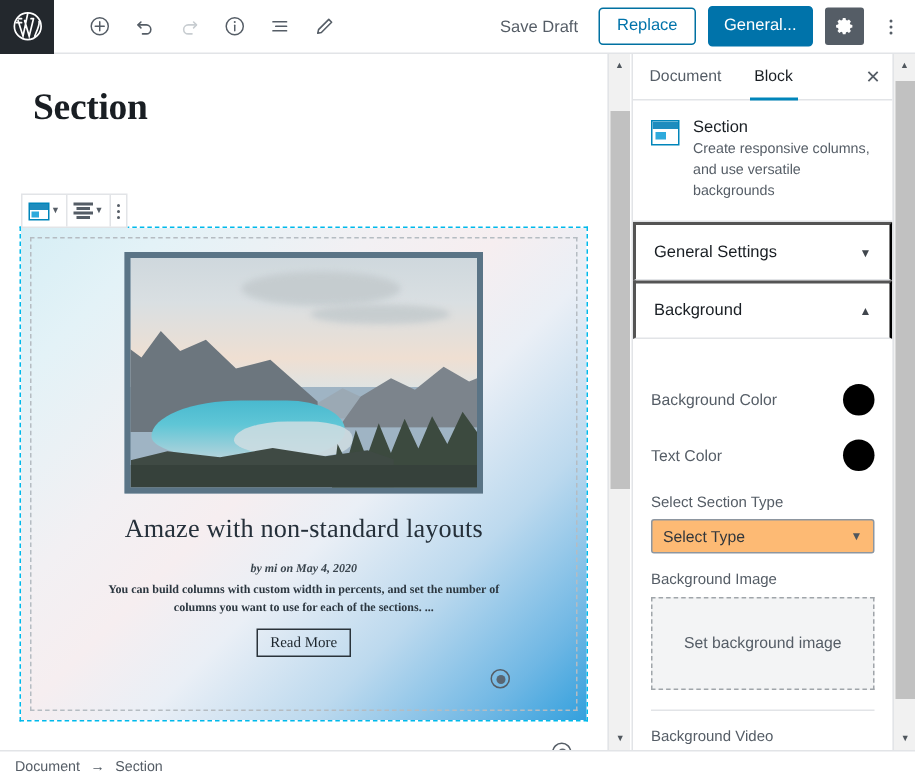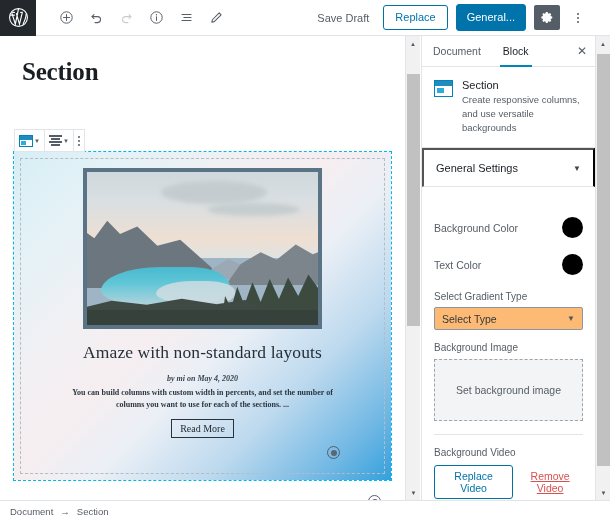--- a/index.html
+++ b/index.html
@@ -23,21 +23,21 @@
   }
   .tb-icons { display: flex; align-items: center; gap: 2px; margin-left: 16px; }
   .tb-btn {
     width: 28px; height: 28px; display: flex; align-items: center;
     justify-content: center; color: #555d66; background: none; border: none;
     cursor: pointer; border-radius: 2px;
   }
   .tb-btn.disabled { color: #c8cdd1; }
   .tb-right {
     margin-left: auto; display: flex; align-items: center; gap: 8px;
-    padding-right: 22px;
+    padding-right: 6px;
   }
   .save-draft {
     font-size: 11px; color: #555d66; background: none; border: none;
     cursor: pointer; padding: 4px 6px; text-decoration: none;
   }
   .preview-btn {
     font-size: 11px; color: #0073aa; background: #fff;
     border: 1px solid #0071a1; border-radius: 3px;
     padding: 4px 11px; cursor: pointer; line-height: 15px;
   }
@@ -467,32 +467,36 @@
         <div class="sb-bc-title">Section</div>
         <div class="sb-bc-desc">Create responsive columns, and use versatile backgrounds</div>
       </div>
     </div>
 
     <button class="panel-head">
       <span>General Settings</span>
       <span class="chev">▼</span>
     </button>
 
+    <button class="panel-head">
+      <span>Background</span>
+      <span class="chev">▲</span>
+    </button>
 
     <div class="panel-body">
       <div class="color-row">
         <span class="color-label">Background Color</span>
         <span class="swatch" style="background:#000"></span>
       </div>
       <div class="color-row">
         <span class="color-label">Text Color</span>
         <span class="swatch" style="background:#000"></span>
       </div>
 
-      <label class="field-label">Select Gradient Type</label>
+      <label class="field-label">Select Section Type</label>
       <div class="select-box">
         <span>Select Type</span>
         <span class="chev">▼</span>
       </div>
 
       <div style="height:12px"></div>
       <label class="field-label">Background Image</label>
       <div class="dropzone">Set background image</div>
 
       <div class="hr"></div>

